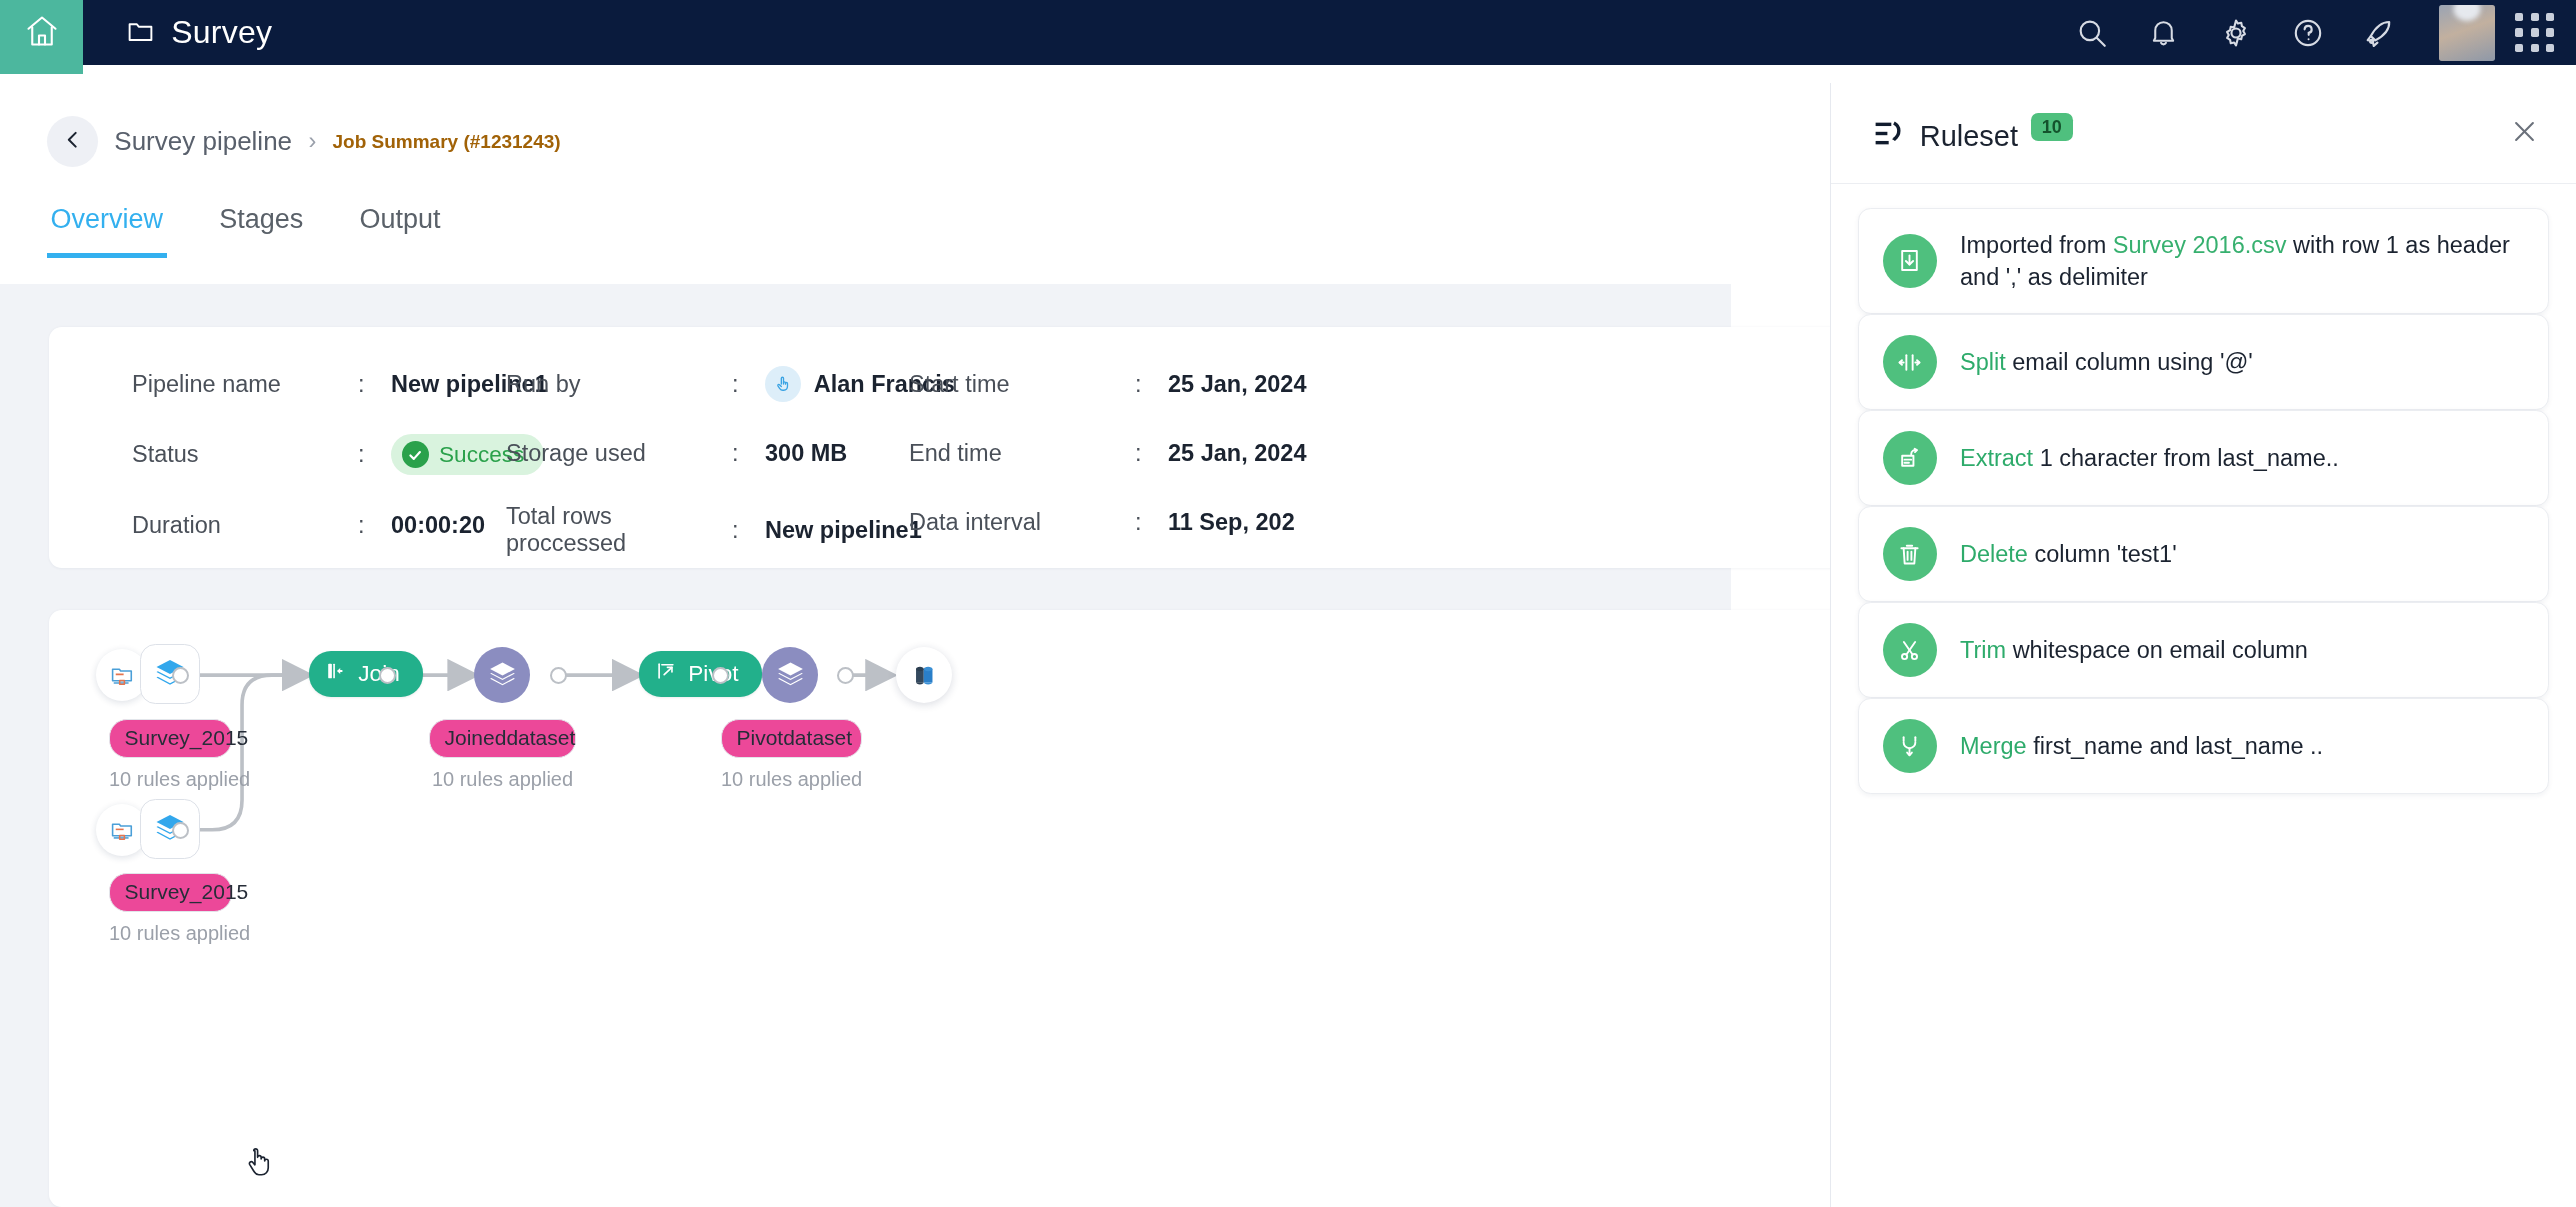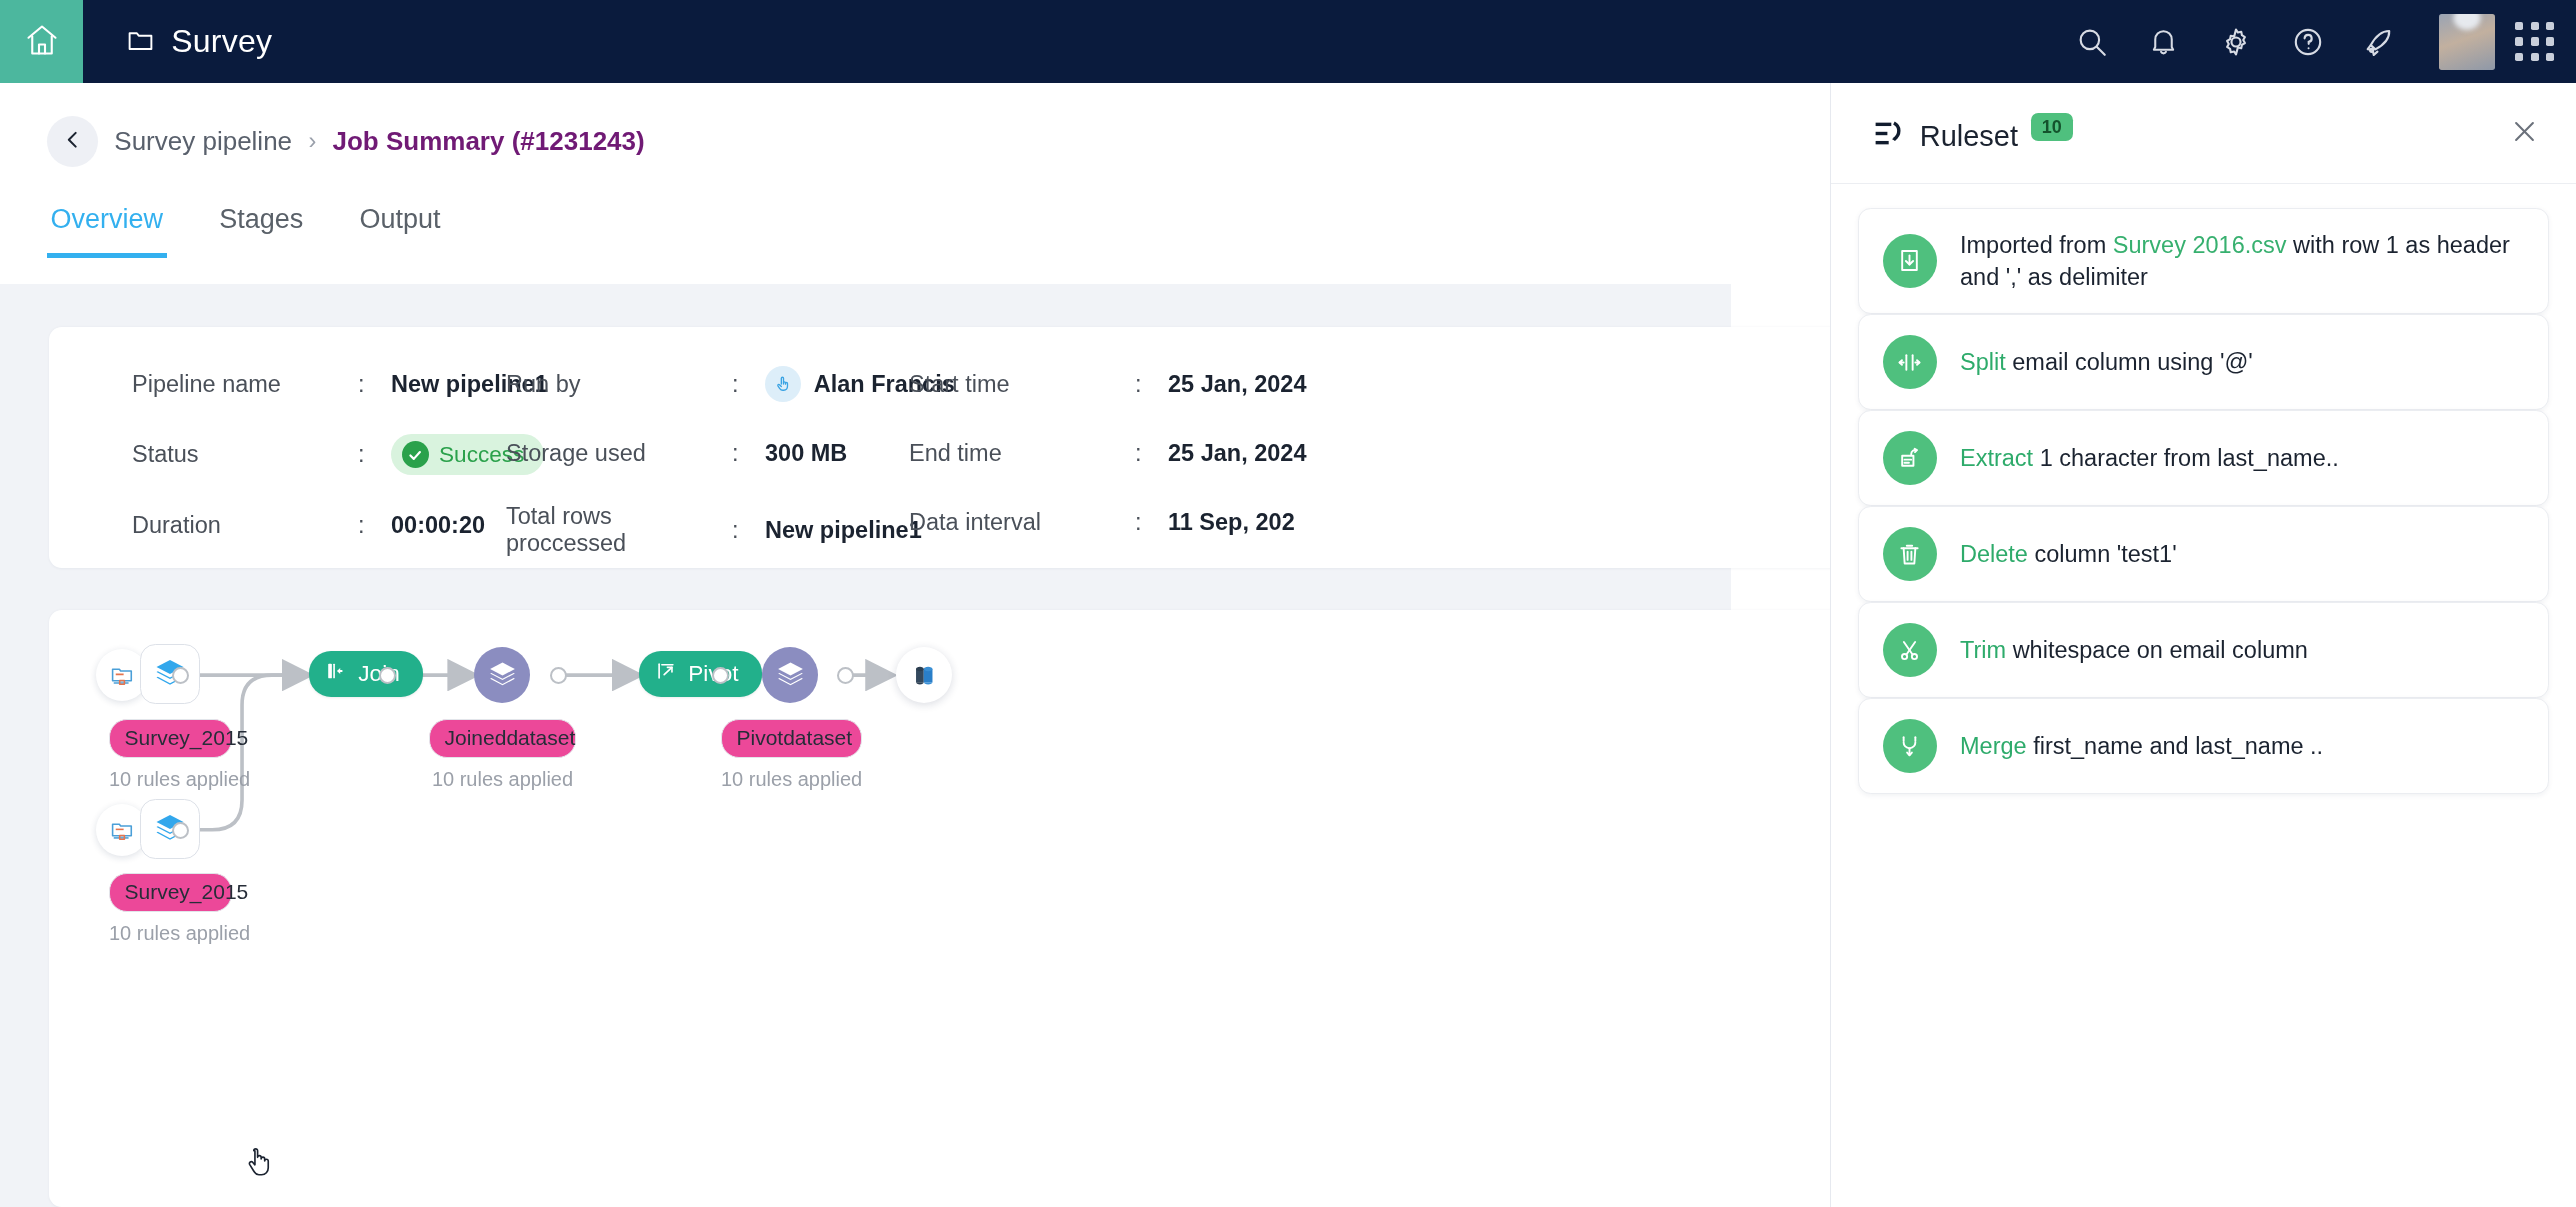--- a/index.html
+++ b/index.html
@@ -4,21 +4,21 @@
 <style>
   * { box-sizing: border-box; margin: 0; padding: 0; }
   html, body {
     width: 2576px; height: 1207px;
     font-family: "Liberation Sans", sans-serif;
     background: #ffffff;
     overflow: hidden;
   }
   
   .topbar {
-    position: absolute; top: 0; left: 0; width: 2576px; height: 83px;
+    position: absolute; top: 0; left: 0; width: 2576px; height: 65px;
     background: #0a1b3d;
     display: flex; align-items: center;
   }
   .home-btn {
     width: 83px; height: 83px; background: #4cb79e;
     display: flex; align-items: center; justify-content: center;
     flex: 0 0 83px; cursor: pointer;
   }
   .app-title-wrap {
     display: flex; align-items: center; gap: 16.3px;
@@ -53,21 +53,21 @@
   .breadcrumb {
     position: absolute; top: 116px; left: 47px;
     display: flex; align-items: center; gap: 16.3px;
   }
   .back-circle {
     width: 51px; height: 51px; border-radius: 50%; background: #eef0f5;
     display: flex; align-items: center; justify-content: center; cursor: pointer;
   }
   .crumb-link { font-size: 26px; color: #59606c; cursor: pointer; }
   .crumb-sep { font-size: 23.5px; color: #9aa0ab; }
-  .crumb-current { font-size: 26px; color: #701a75; font-weight: 700; }
+  .crumb-current { font-size: 19px; color: #a16207; font-weight: 700; }
 
   
   .tabs {
     position: absolute; top: 204px; left: 47px;
     display: flex; align-items: flex-end; gap: 49px;
   }
   .tab {
     font-size: 27px; color: #5a6169; padding: 0 3.6px 18px 3.6px; cursor: pointer;
     border-bottom: 5.4px solid transparent;
   }

